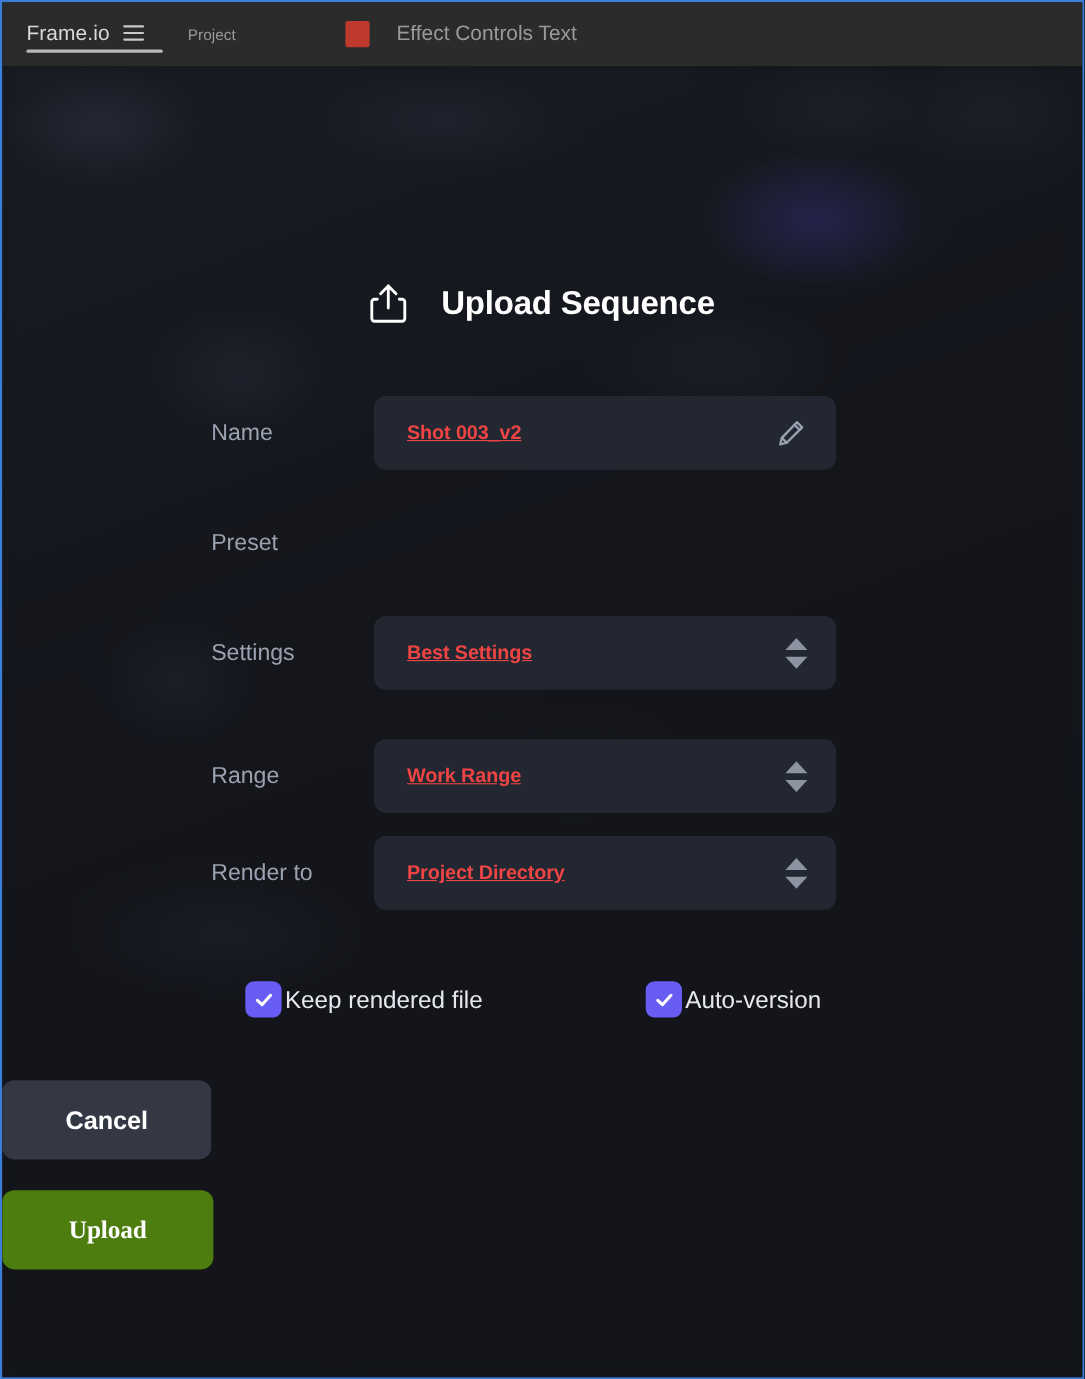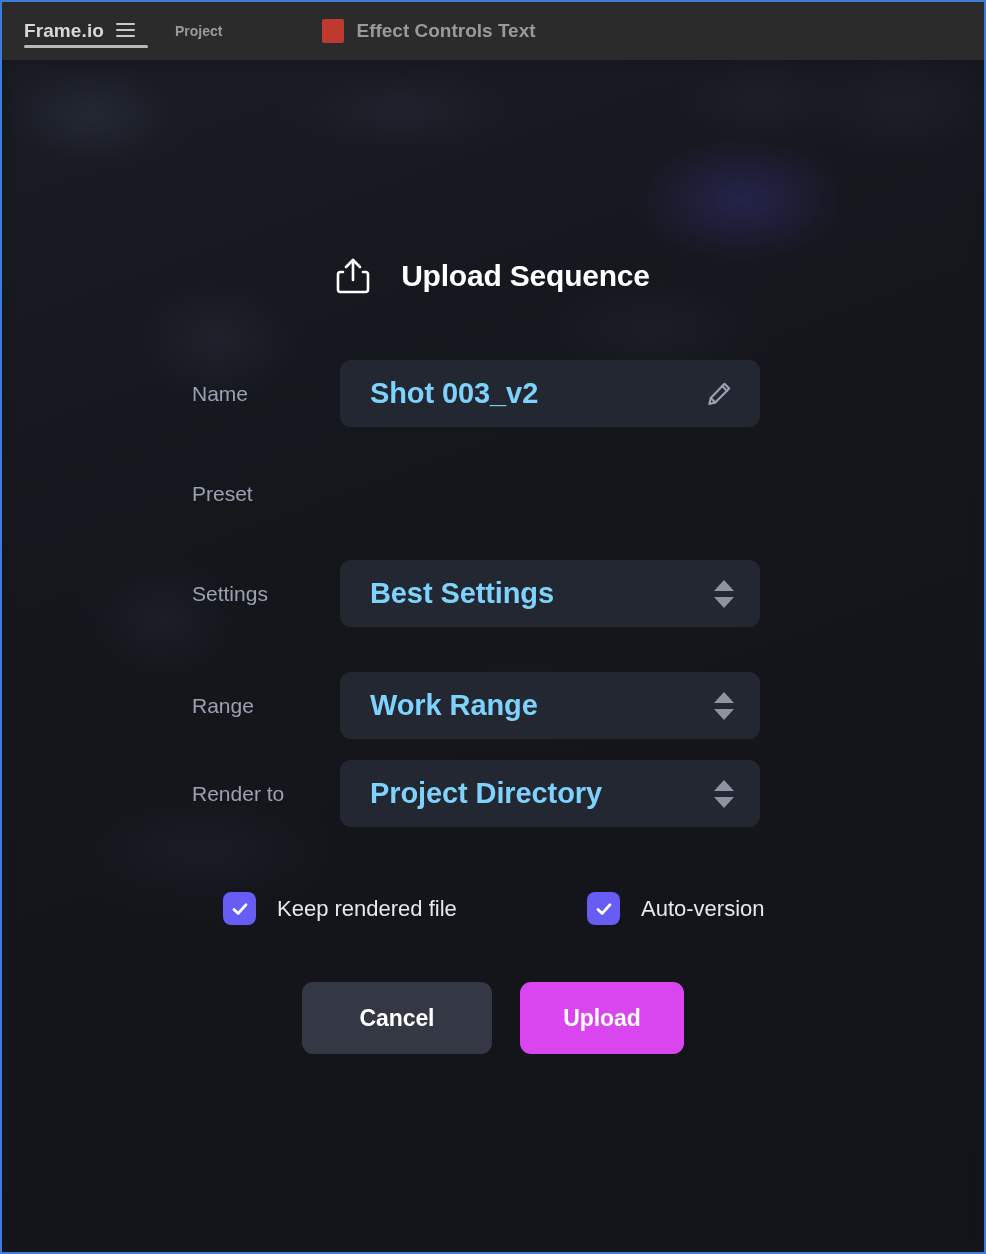--- a/index.html
+++ b/index.html
@@ -24,21 +24,20 @@
   
   #tabbar {
     position: absolute;
     left: 0; top: 0;
     width: 982px;
     height: 58px;
     background: #2b2b2b;
     display: flex;
     align-items: center;
     z-index: 40;
-    font-weight: bold;
   }
 
   .tab-group {
     display: flex;
     align-items: center;
     height: 100%;
   }
 
   #tab-frameio {
     position: relative;
@@ -86,21 +85,21 @@
     font-size: 14px;
     color: #9a9a9a;
     height: 100%;
     display: flex;
     align-items: center;
   }
 
   #tab-effect-controls {
     display: flex;
     align-items: center;
-    gap: 12px;
+    gap: 24px;
     padding: 0 20px;
     margin-left: 54px;
     height: 100%;
   }
 
   #tab-effect-controls .swatch {
     width: 22px;
     height: 24px;
     background: #c0392f;
     border-radius: 2px;
@@ -190,25 +189,26 @@
     width: 420px;
     height: 67px;
     background: #232732;
     border-radius: 11px;
     display: flex;
     align-items: center;
     padding: 0 18px 0 30px;
   }
 
   .field-value {
-    font-size: 29px;
+    font-size: 18px;
     font-weight: bold;
-    color: #7dd3fc;
+    color: #ef4444;
     flex: 1;
     letter-spacing: -0.1px;
+    text-decoration: underline;
   }
 
   
   .stepper {
     display: flex;
     flex-direction: column;
     align-items: center;
     gap: 6px;
     width: 24px;
     margin-right: 6px;
@@ -236,21 +236,21 @@
     position: absolute;
     left: 0;
     top: 832px;
     width: 982px;
     height: 40px;
   }
   .checkbox-item {
     position: absolute;
     display: flex;
     align-items: center;
-    gap: 21px;
+    gap: 3px;
     top: 0;
   }
   .cb-keep  { left: 221px; }
   .cb-auto  { left: 585px; }
 
   .checkbox {
     width: 33px;
     height: 33px;
     border-radius: 8px;
     background: #675cf3;
@@ -267,39 +267,41 @@
 
   
   #button-row {
     position: absolute;
     left: 0;
     top: 922px;
     width: 982px;
     display: flex;
     justify-content: center;
     gap: 28px;
+    flex-direction: column;
   }
   .btn {
     height: 72px;
     border: none;
     border-radius: 11px;
     font-family: "Liberation Sans", sans-serif;
     font-size: 23px;
     font-weight: bold;
     color: #ffffff;
     cursor: pointer;
     letter-spacing: -0.1px;
   }
   #cancel-button {
     width: 190px;
     background: #343845;
   }
   #upload-button {
-    width: 164px;
-    background: #d946ef;
+    width: 192px;
+    background: #4d7c0f;
+    font-family: Liberation Serif, serif;
   }
 </style>
 </head>
 <body>
 
 <div id="viewport">
 
   <div id="tabbar">
 
     <div class="tab-group">

